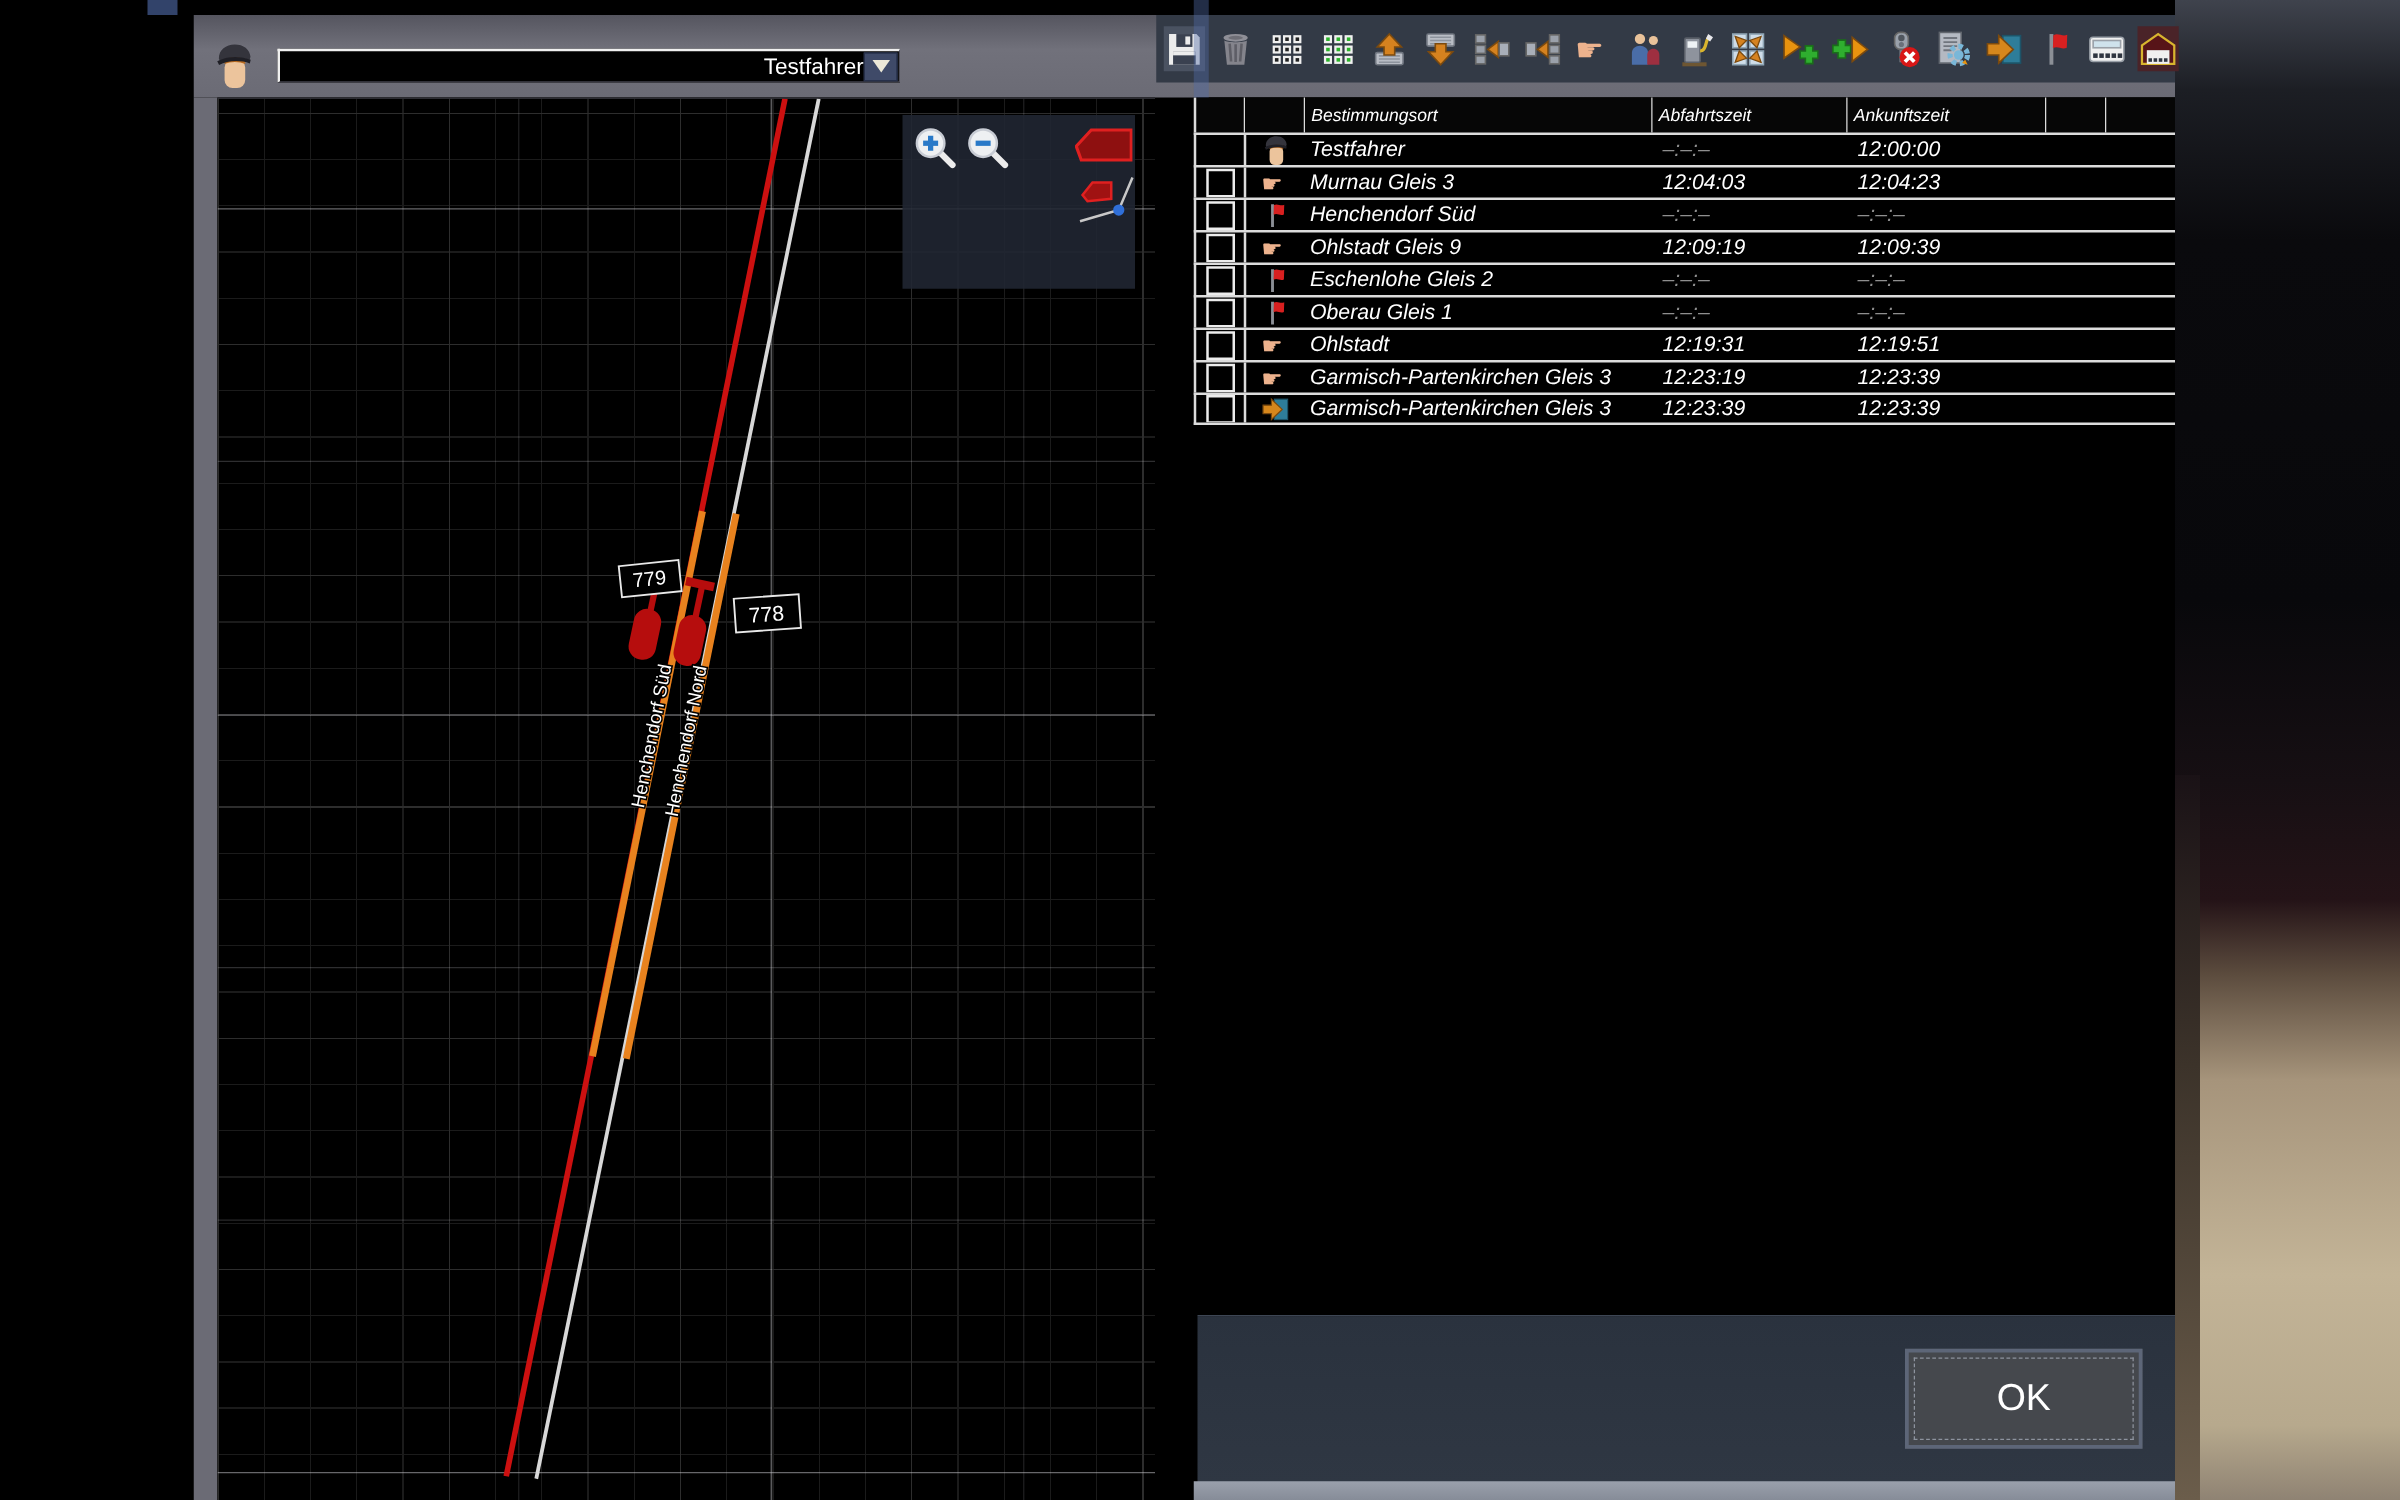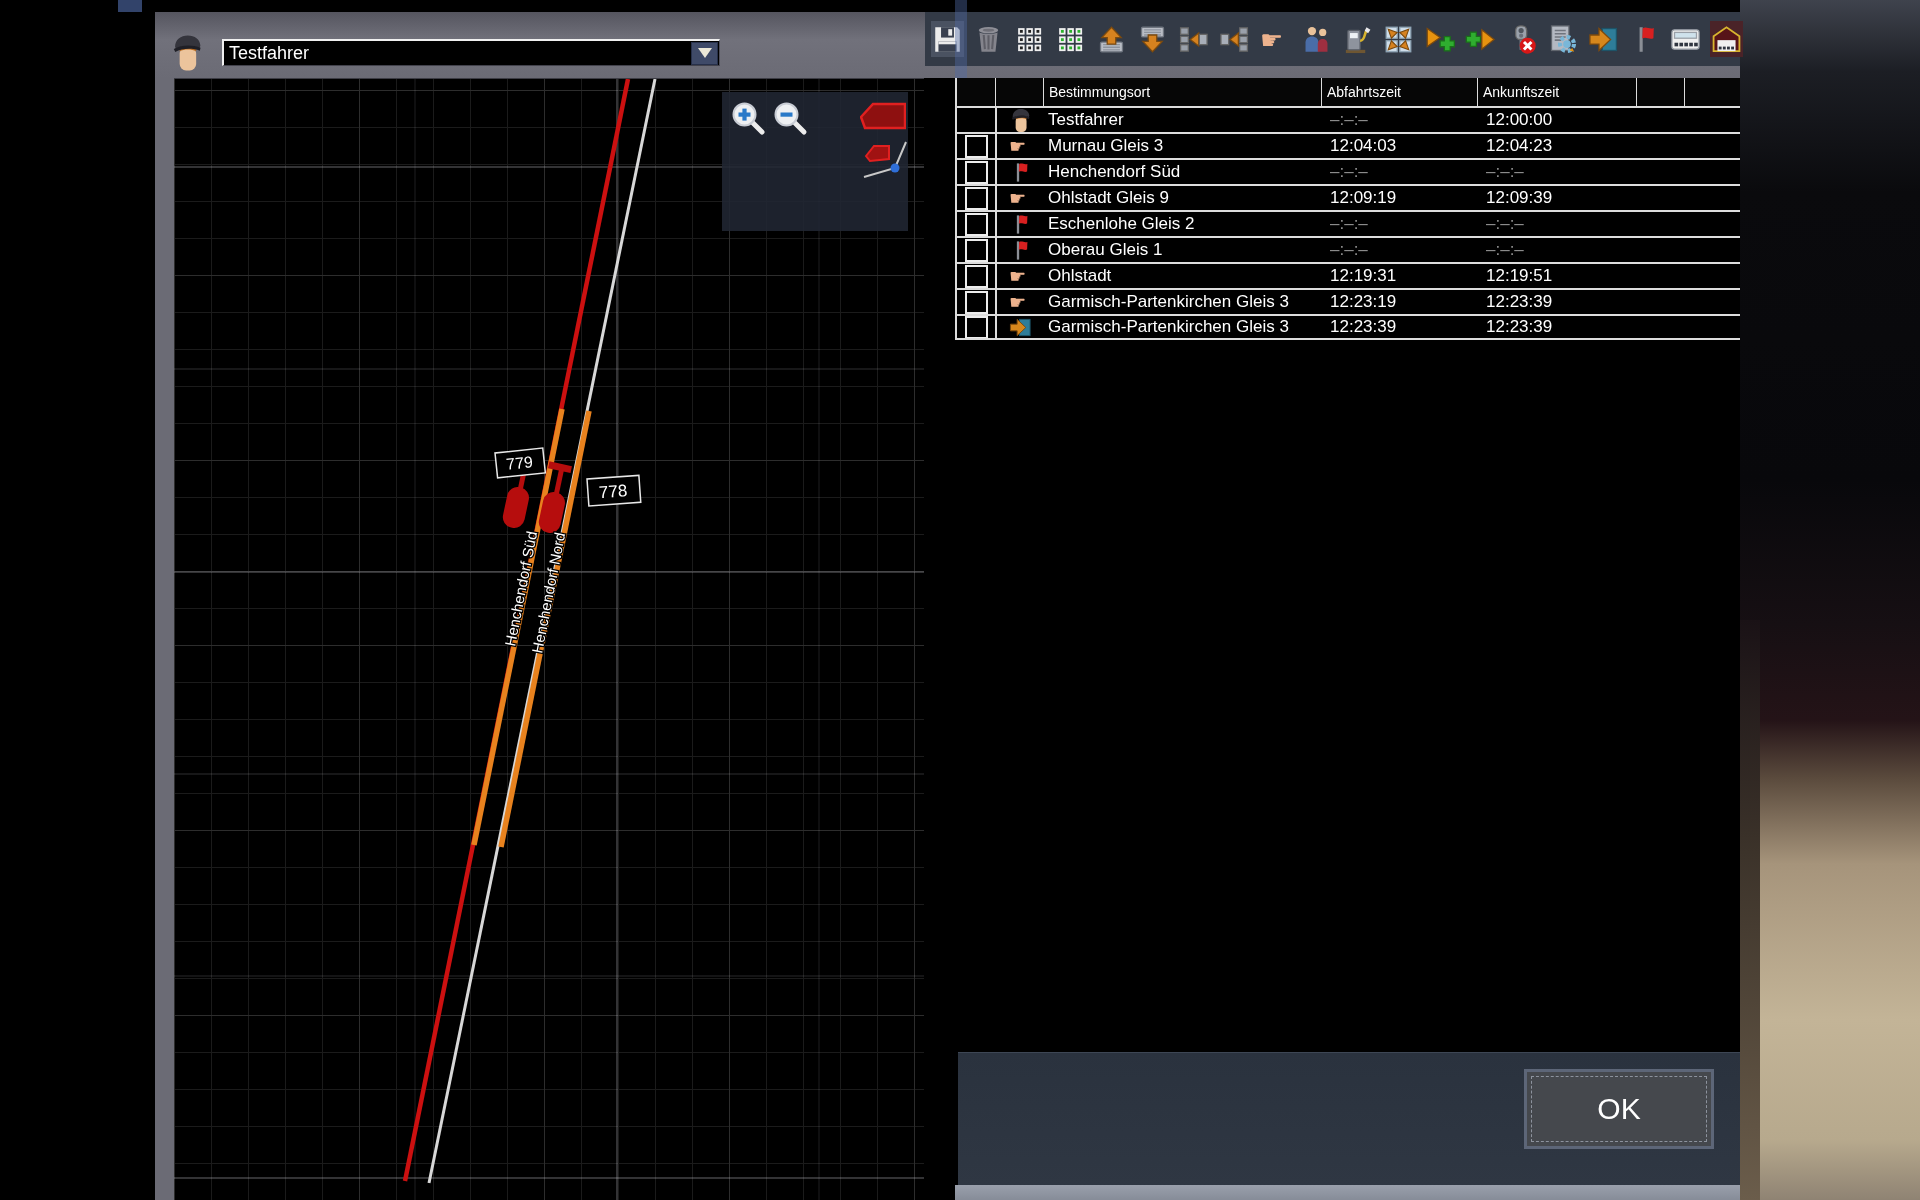--- a/index.html
+++ b/index.html
@@ -1,17 +1,17 @@
 <!DOCTYPE html>
 <html><head>
 <meta charset="utf-8">
 <style>
   html,body{margin:0;padding:0;background:#000;}
   #root{position:relative;width:1920px;height:1200px;background:#000;overflow:hidden;
-        font-family:"Liberation Sans",sans-serif;}
+        font-family:"Liberation Sans",sans-serif;text-align:right;}
   .abs{position:absolute;}
 
   
   .titlebar{left:155px;top:12px;width:1585px;height:66px;
     background:linear-gradient(#55555f,#71717b 42%,#6b6b75);}
   .left-strip{left:155px;top:78px;width:19px;height:1122px;background:#6b6b75;}
   .blue-top{left:118px;top:0;width:24px;height:12px;background:#32436a;}
   .blue-beam{left:955px;top:0;width:12px;height:78px;background:rgba(80,108,168,.42);z-index:6;pointer-events:none;}
 
   
@@ -50,21 +50,21 @@
       repeating-linear-gradient(90deg,#1b1b1b 0 1px,transparent 1px 37px),
       repeating-linear-gradient(0deg,#1b1b1b 0 1px,transparent 1px 37px);}
   .map > svg{position:absolute;left:0;top:0;}
   .mini{position:absolute;left:548px;top:13px;width:186px;height:139px;
     background:rgba(33,39,51,.88);}
   .mini span{position:absolute;display:block;}
   .mzi{left:8px;top:8px;}  .mzo{left:50px;top:8px;}
   .mra{left:138px;top:9px;} .mrb{left:136px;top:46px;}
 
   
-  .ttable{left:955px;top:78px;width:785px;height:974px;background:#000;color:#fff;}
+  .ttable{left:955px;top:78px;width:785px;height:974px;background:#000;color:#fff;font-style:italic;}
   .thead{display:grid;grid-template-columns:38px 48px 278px 156px 159px 48px 53px;
     height:28px;background:#060606;border-left:2px solid #dcdcdc;box-sizing:border-box;}
   .th{font-size:14px;color:#fff;display:flex;align-items:center;padding-left:5px;
     border-left:1px solid #dcdcdc;overflow:hidden;white-space:nowrap;}
   .th:first-child{border-left:none;}
   .tr{display:grid;grid-template-columns:38px 48px 278px 156px 159px 48px 53px;
     height:26px;border-top:2px solid #dcdcdc;border-left:2px solid #dcdcdc;
     box-sizing:border-box;background:#000;align-items:center;}
   .tr:last-child{border-bottom:2px solid #dcdcdc;}
   .td{height:100%;display:flex;align-items:center;overflow:hidden;white-space:nowrap;}
@@ -73,21 +73,21 @@
   .c-name{padding-left:5px;font-size:17px;}
   .c-time{padding-left:9px;font-size:17px;}
   .dim{color:#8f8f8f;}
   .cb{width:19px;height:19px;border:2px solid #ececec;background:#000;display:block;}
   .c-icon svg{width:23px;height:23px;display:block;}
   .c-icon svg.big{width:29px;height:29px;}
 
   
   .footer{left:958px;top:1052px;width:782px;height:133px;
     background:linear-gradient(#2a323e,#2f3743);border-top:1px solid #3d4654;}
-  .okbtn{position:absolute;right:26px;top:16px;width:190px;height:80px;background:#45484d;
+  .okbtn{position:absolute;right:26px;top:26px;width:190px;height:80px;background:#45484d;
     border:3px solid #5d6678;box-sizing:border-box;color:#fff;font-size:30px;
     display:flex;align-items:center;justify-content:center;cursor:default;}
   .okbtn::before{content:"";position:absolute;inset:4px;border:1px dashed rgba(165,172,185,.75);}
   .bottom-strip{left:955px;top:1185px;width:785px;height:15px;
     background:linear-gradient(#9aa0ac,#868c98);}
 </style>
 </head>
 <body>
 
 <div id="root">

